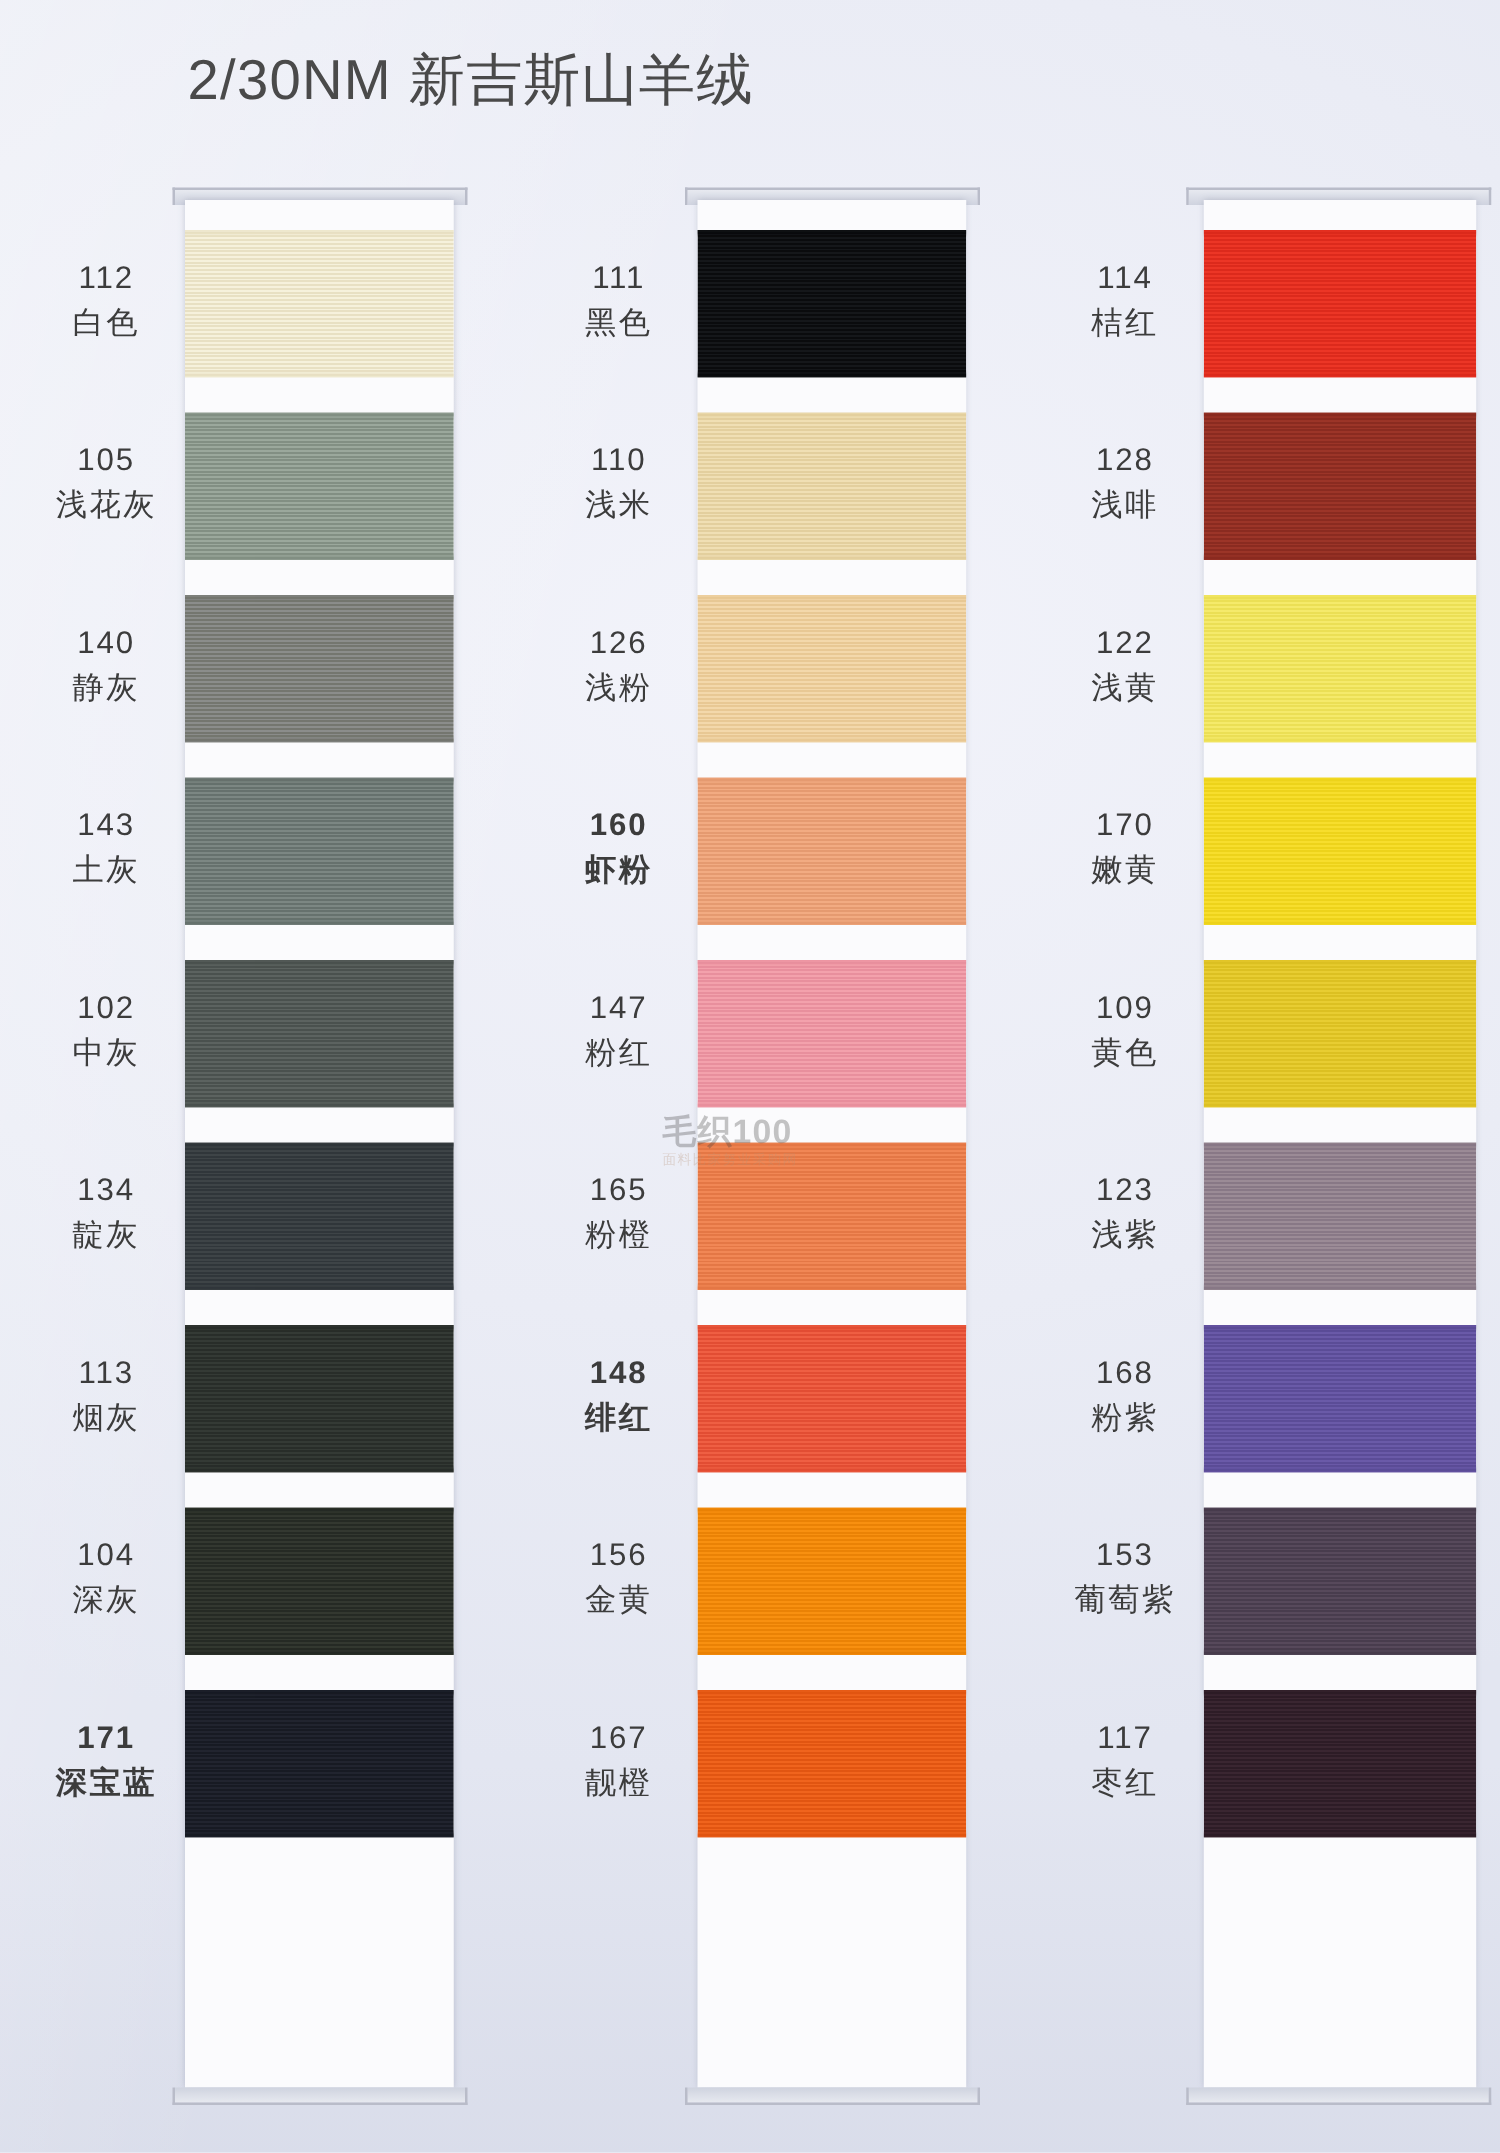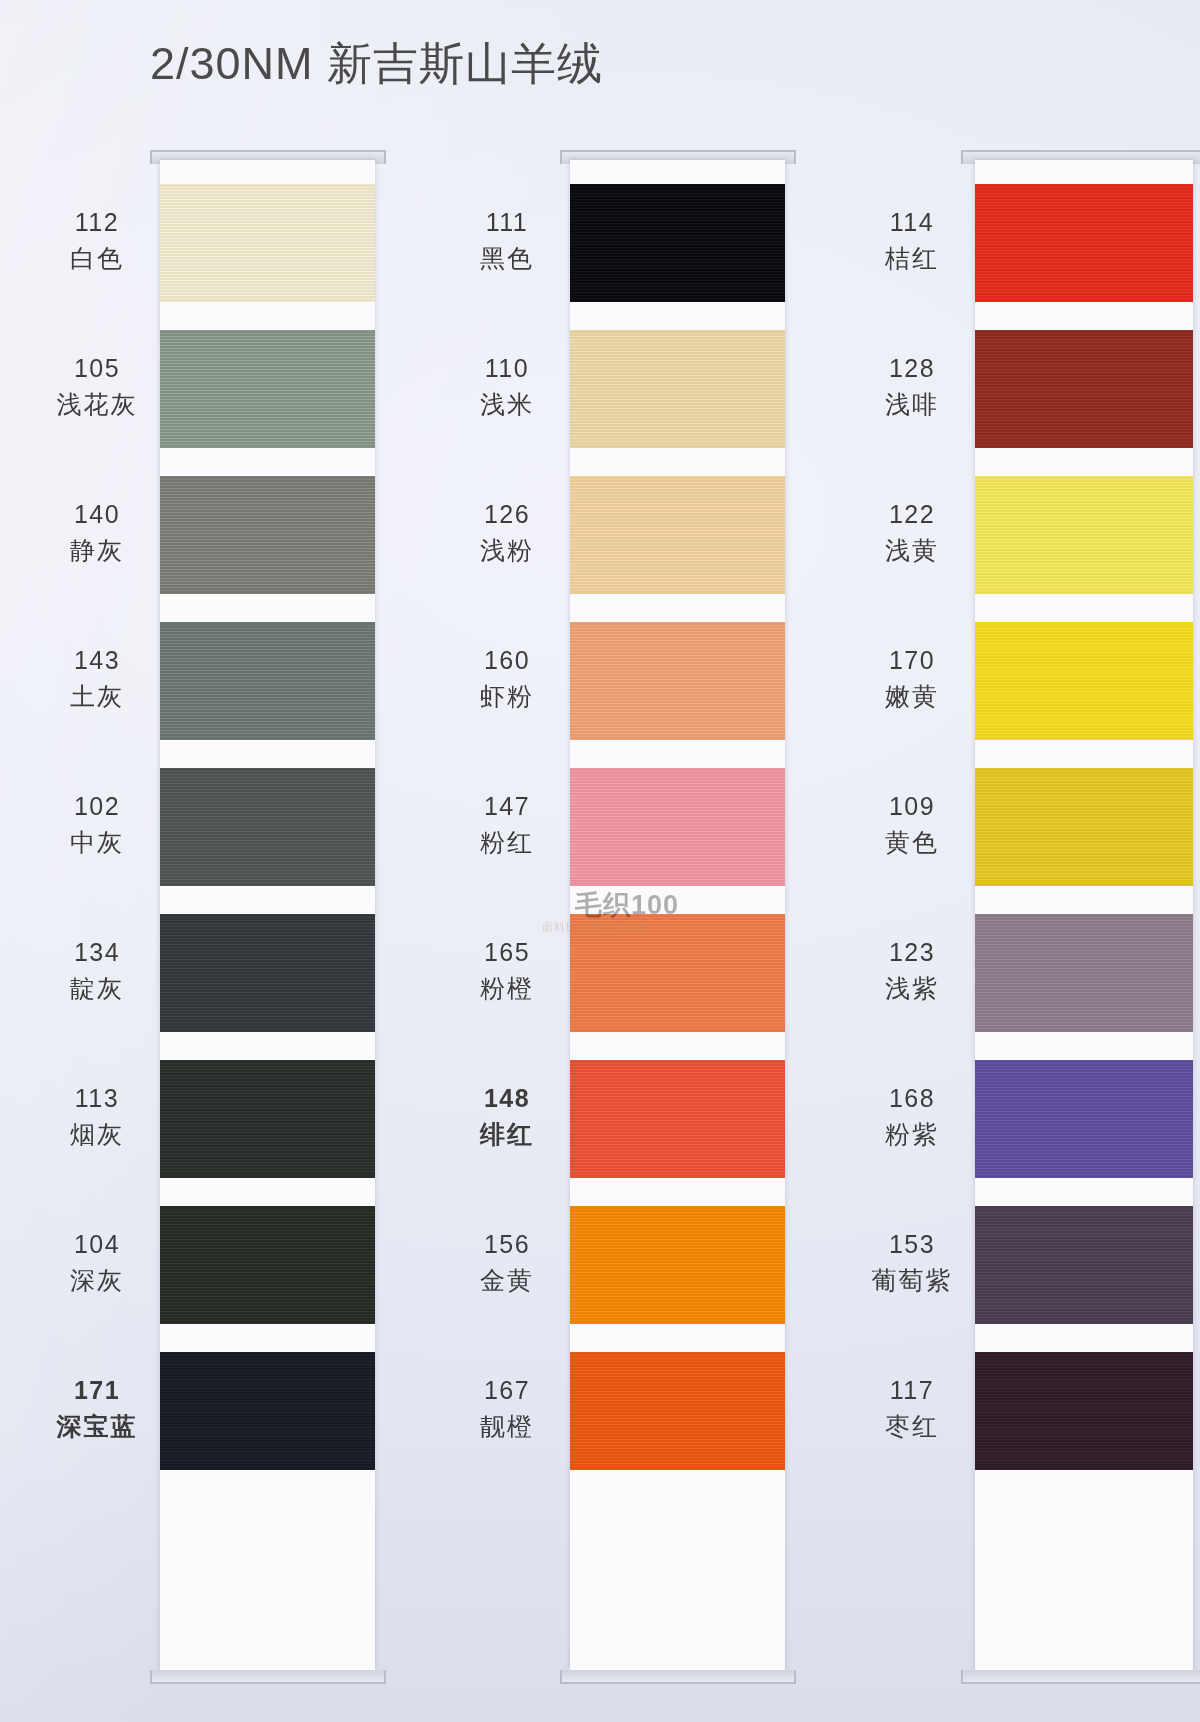--- a/index.html
+++ b/index.html
@@ -57,21 +57,21 @@
     font-weight: bold;
     line-height: 35px;
     color: #4d4d4d;
     white-space: nowrap;
   }
 
   
   .board {
     position: absolute;
     top: 150px;
-    left: 12px;
+    left: 0;
     width: 1044px;
     height: 1560px;
   }
   .column {
     position: absolute;
     top: 0;
     width: 360px;
     height: 1545px;
   }
   .col-1 { left: 30px; }
@@ -166,25 +166,24 @@
     left: 530px;
     top: 740px;
     width: 170px;
     height: 52px;
     opacity: 0.30;
     pointer-events: none;
   }
   .wm-text {
     font-size: 27px;
     font-weight: bold;
-    color: #000000;
+    color: #404040;
     letter-spacing: 1px;
     line-height: 30px;
     white-space: nowrap;
-    text-align: center;
   }
   .wm-sub {
     font-size: 11px;
     color: #b79276;
     letter-spacing: 1px;
     white-space: nowrap;
   }
 </style>
 </head>
 <body>
@@ -335,21 +334,21 @@
           <div class="label">
             <div class="code">126</div>
             <div class="name">浅粉</div>
           </div>
           <div class="swatch">
             <div class="fill" style="background: repeating-linear-gradient(rgb(243, 216, 171) 0px, rgb(243, 216, 171) 1.4px, rgb(232, 200, 148) 1.4px, rgb(232, 200, 148) 3px);"></div>
             <div class="fuzz-t" style="background: rgb(232, 200, 148);"></div>
             <div class="fuzz-b" style="background: rgb(232, 200, 148);"></div>
           </div>
         </div>
-        <div class="entry" style="top: 466px;">
+        <div class="entry" style="top: 466px; font-weight: bold;">
           <div class="label">
             <div class="code">160</div>
             <div class="name">虾粉</div>
           </div>
           <div class="swatch">
             <div class="fill" style="background: repeating-linear-gradient(rgb(242, 171, 130) 0px, rgb(242, 171, 130) 1.4px, rgb(229, 154, 112) 1.4px, rgb(229, 154, 112) 3px);"></div>
             <div class="fuzz-t" style="background: rgb(229, 154, 112);"></div>
             <div class="fuzz-b" style="background: rgb(229, 154, 112);"></div>
           </div>
         </div>

